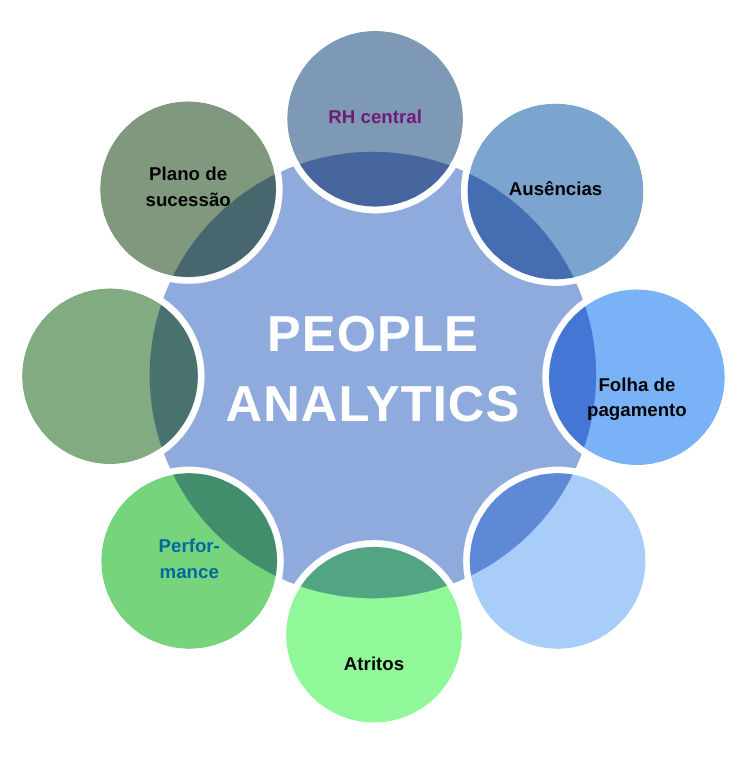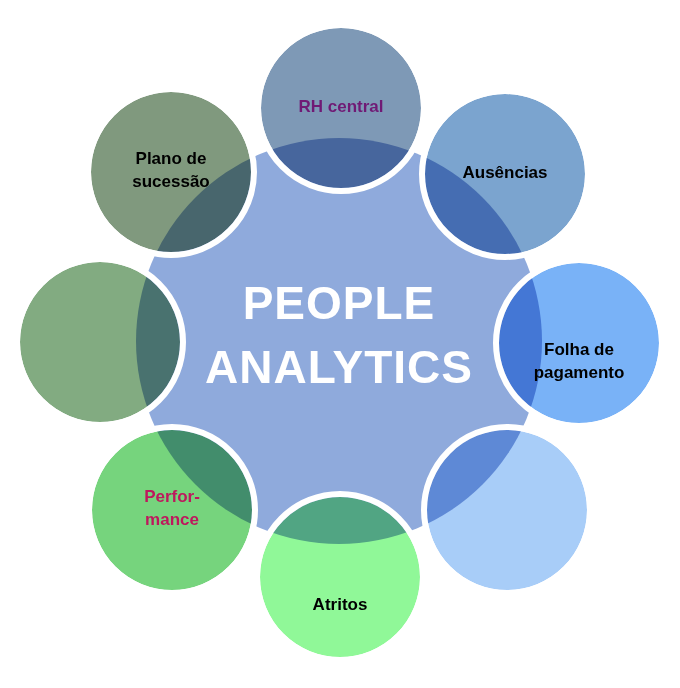--- a/index.html
+++ b/index.html
@@ -87,17 +87,17 @@
     <div class="node-ring" style="left: 421px; top: 424px; border-color: rgb(255, 255, 255);"></div>
     <div class="node-ring" style="left: 254px; top: 491px; border-color: rgb(255, 255, 255);"></div>
     <div class="node-ring" style="left: 86px; top: 424px; border-color: rgb(255, 255, 255);"></div>
     <div class="node-ring" style="left: 14px; top: 256px; border-color: rgb(255, 255, 255);"></div>
     <div class="node-ring" style="left: 85px; top: 86px; border-color: rgb(255, 255, 255);"></div>
     <div class="node-label" style="left: 341px; top: 106px; color: #701a75;">RH central</div>
     <div class="node-label" style="left: 505px; top: 172px; color: rgb(0, 0, 0); text-align: center;">Ausências</div>
     <div class="node-label" style="left: 579px; top: 341px; color: rgb(0, 0, 0); margin-top: 20px;">Folha de
 pagamento</div>
     <div class="node-label" style="left: 340px; top: 575px; color: rgb(0, 0, 0); margin-top: 29px;">Atritos</div>
-    <div class="node-label" style="left: 172px; top: 508px; color: #be185d;">Perfor-
+    <div class="node-label" style="left: 172px; top: 508px; color: #0369a1;">Perfor-
 mance</div>
     <div class="node-label" style="left: 171px; top: 170px; color: rgb(0, 0, 0);">Plano de
 sucessão</div>
   </div>
 
 </body></html>

